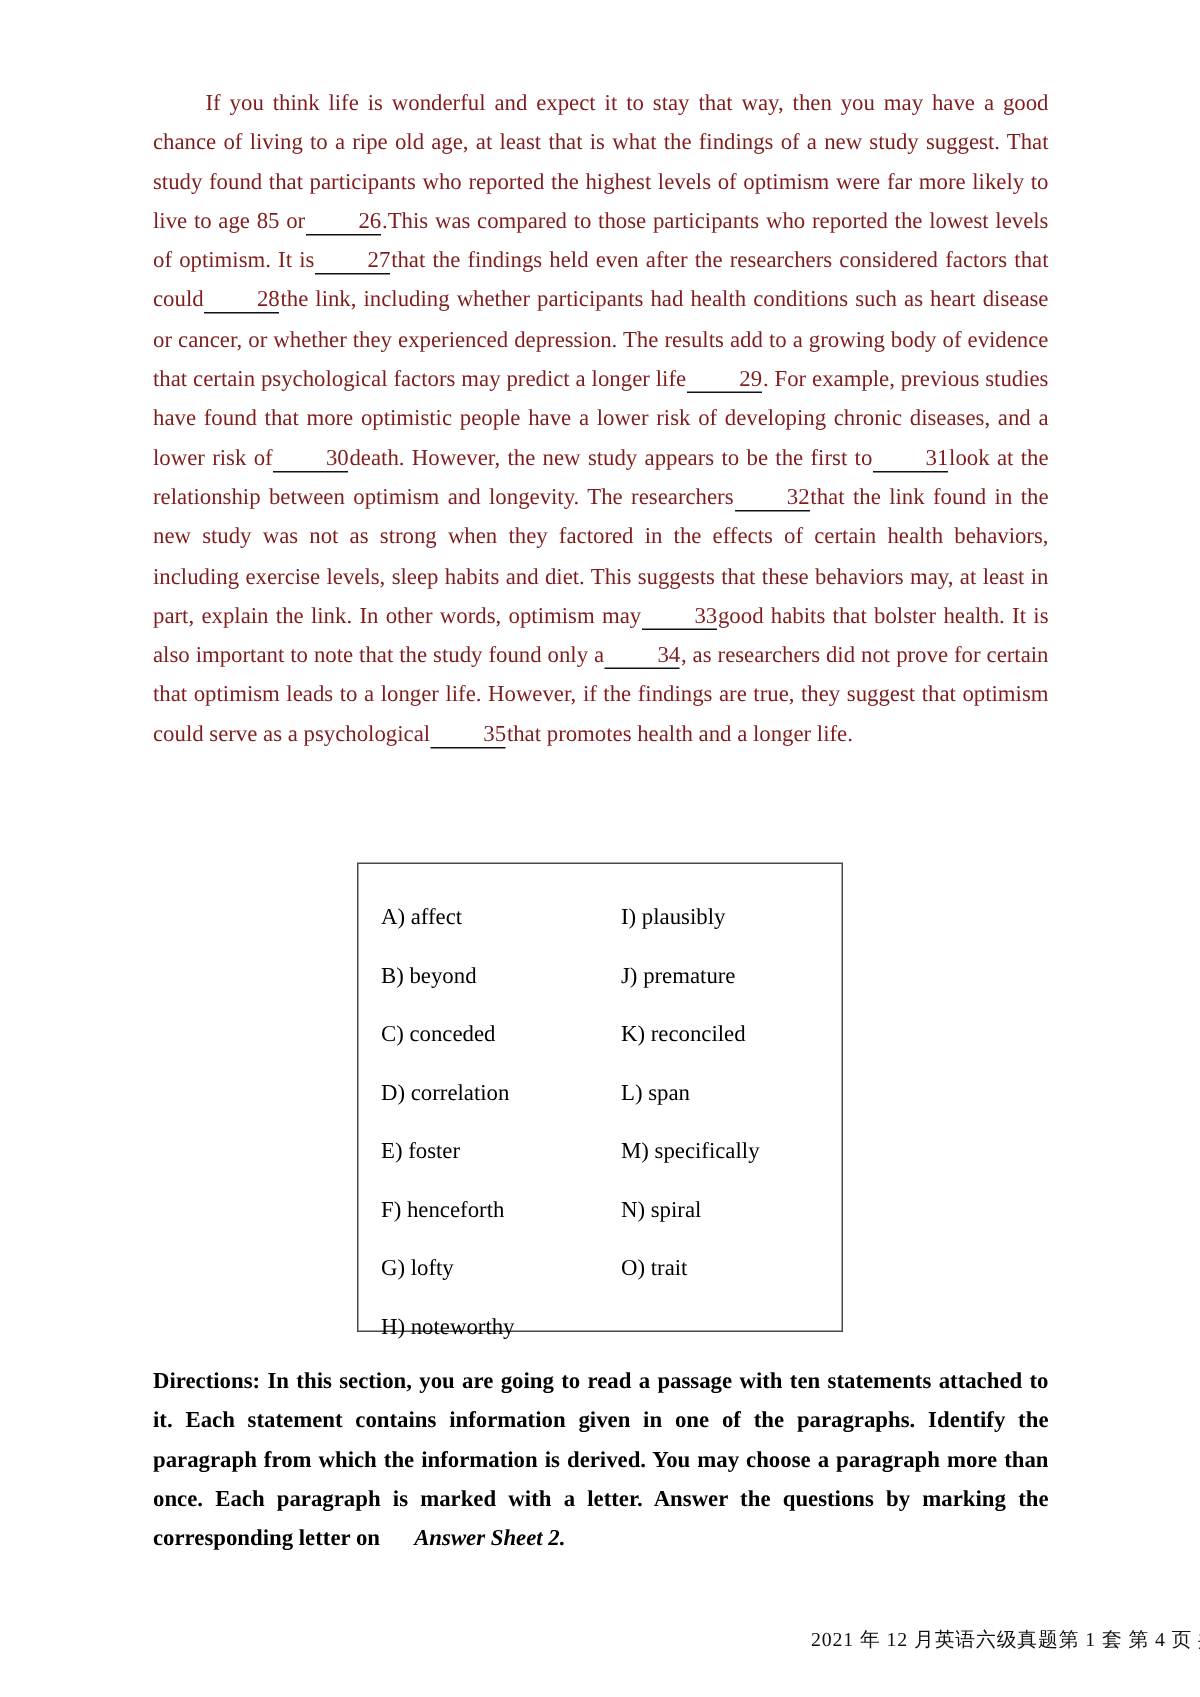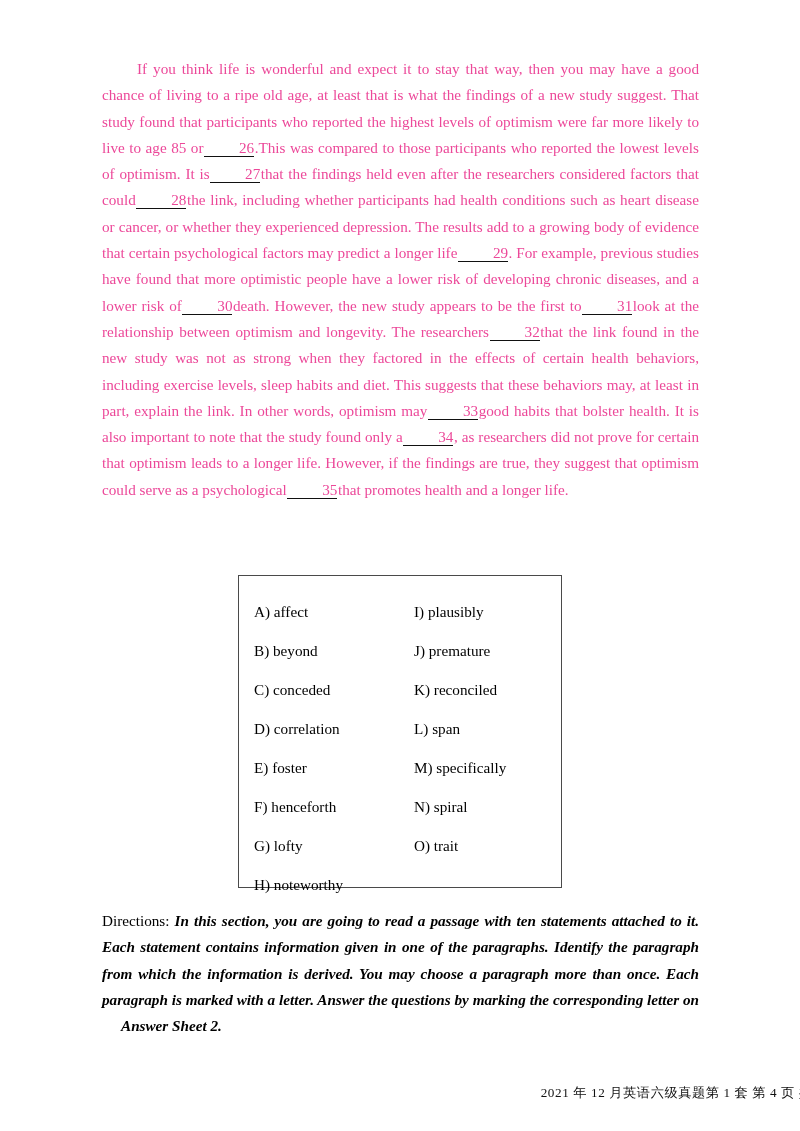--- a/index.html
+++ b/index.html
@@ -20,21 +20,21 @@
   #passage {
     position: absolute;
     left: 102px;
     top: 56px;
     width: 597px;
     font-size: 15.2px;
     line-height: 26.3px;
     text-align: justify;
     text-justify: inter-word;
     text-indent: 35px;
-    color: #ec4899;
+    color: #7f1d1d;
   }
   #passage .blank {
     display: inline-block;
     min-width: 44px;
     text-align: center;
     border-bottom: 1px solid #111;
     line-height: 1.05;
     margin: 0 0.5px;
   }
 
@@ -77,25 +77,24 @@
     line-height: 24px;
     margin-bottom: 6px;
   }
   #sectionb .directions {
     font-size: 15.2px;
     line-height: 26.3px;
     text-align: justify;
     text-justify: inter-word;
   }
   #sectionb .dir-label {
-    font-weight: normal;
+    font-weight: bold;
     font-style: normal;
   }
   #sectionb .dir-body {
-    font-style: italic;
     font-weight: bold;
     margin-top: 30px;
   }
   #sectionb .dir-sheet {
     font-style: italic;
     font-weight: bold;
     margin-left: 19px;
   }
 
   

